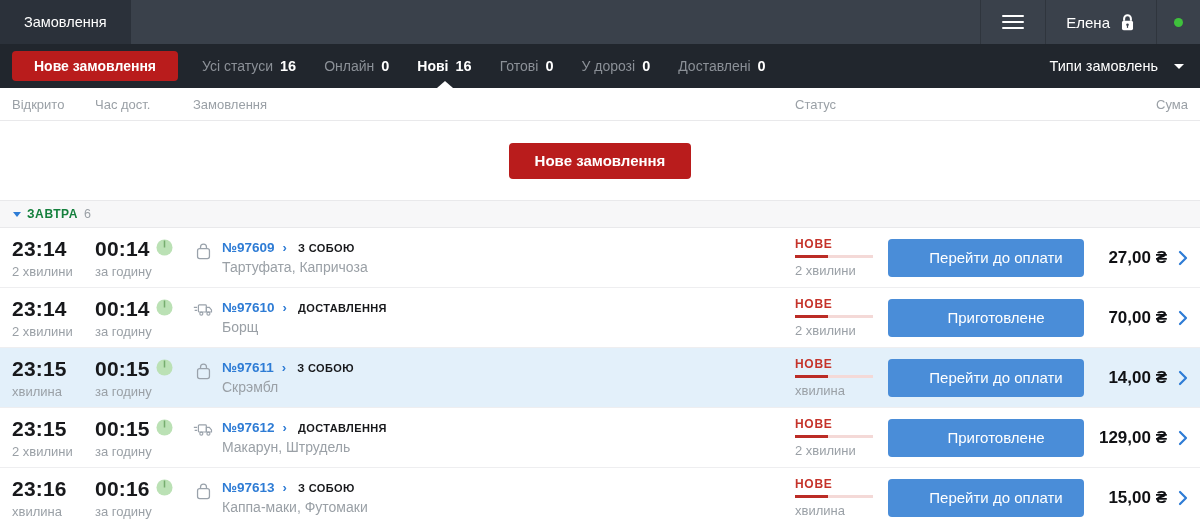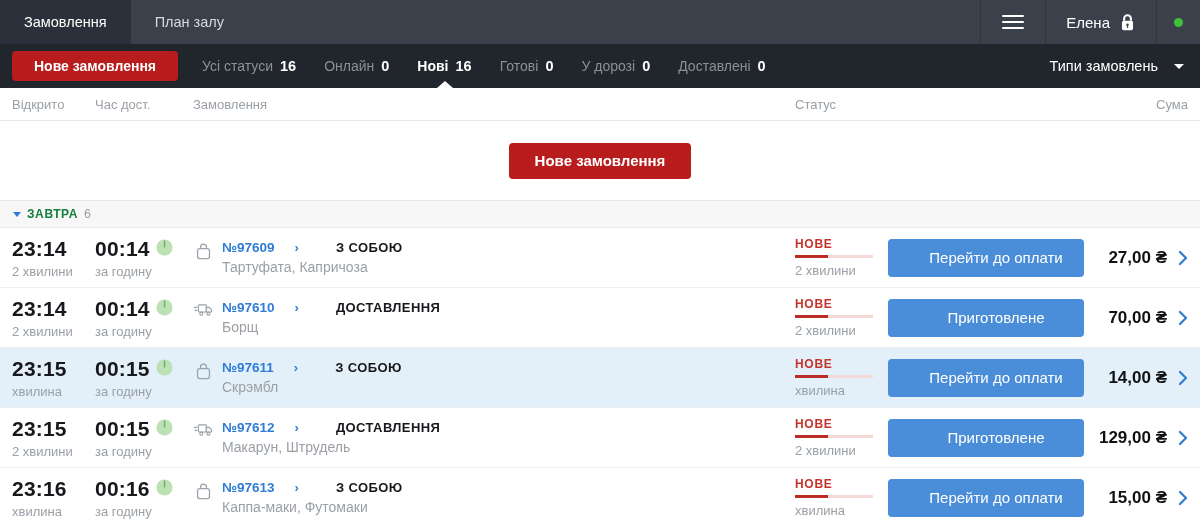--- a/index.html
+++ b/index.html
@@ -75,42 +75,41 @@
 
   .time { font-size:21px; font-weight:bold; color:#17181b; letter-spacing:.2px; }
   .sub { font-size:13px; color:#9aa0a6; margin-top:3px; }
   .time-wrap { display:flex; align-items:center; gap:6px; }
   .timer-svg { margin-top:-2px; }
 
   .type-icon { margin-top:2px; width:20px; display:flex; justify-content:center; }
   .type-icon svg { display:none; }
   .type-icon[data-icon="bag"] .icon-bag { display:block; }
   .type-icon[data-icon="truck"] .icon-truck { display:block; }
-  .line1 { display:flex; align-items:baseline; gap:20px; }
+  .line1 { display:flex; align-items:baseline; gap:8px; }
   .order-num { color:#2e7cd5; font-size:13.5px; font-weight:bold; text-decoration:none; }
   .num-arrow { color:#2e7cd5; font-size:13px; font-weight:bold; }
-  .order-type { color:#17181b; font-size:13px; font-weight:bold; letter-spacing:.4px; margin-left:17px; }
+  .order-type { color:#17181b; font-size:11px; font-weight:bold; letter-spacing:.4px; margin-left:3px; }
   .line2 { color:#9aa0a6; font-size:14px; margin-top:4px; }
 
   .status-label { color:#c5332a; font-size:12px; font-weight:bold; letter-spacing:.7px; }
   .status-bar { width:78px; height:3px; background:#f4d9d7; margin:4px 0 5px; }
   .status-bar i { display:block; height:3px; width:42%; background:#bb2c26; }
   .status-sub { font-size:13px; color:#9aa0a6; }
 
   .action-btn { width:196px; height:38px; background:#4a8dd8; color:#fff; border:none;
     border-radius:4px; font-family:inherit; font-size:15px; cursor:pointer;padding-left:20px; }
   .sum { font-size:17px; font-weight:bold; color:#101114; }
   .row-chevron { flex:none; cursor:pointer; }
 </style>
 </head>
 <body>
 
 <div class="topbar">
   <div class="topbar-tab active">Замовлення</div>
-  <div class="topbar-tab">План залу</div>
   <div class="topbar-spacer"></div>
   <div class="topbar-right">
     <div class="menu-btn">
       <div class="hamburger">
           <span></span>
           <span></span>
           <span></span>
         </div>
     </div>
     <div class="user-btn">

